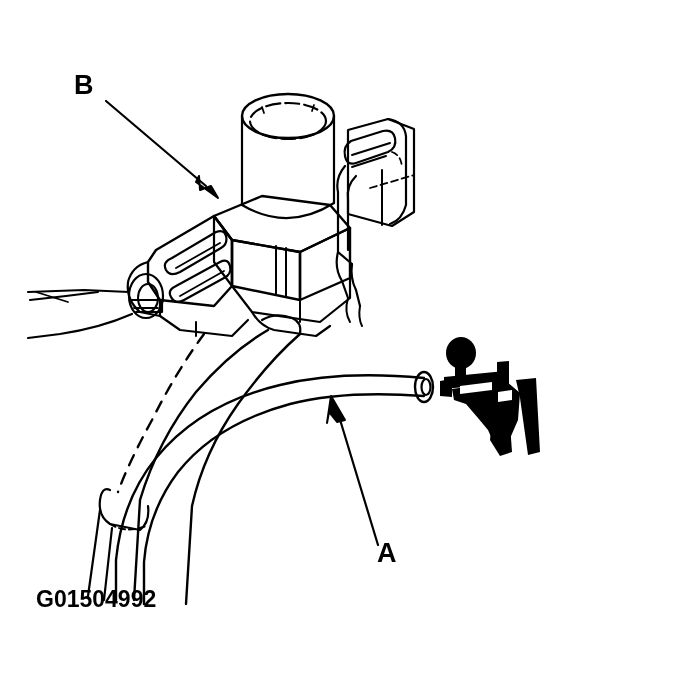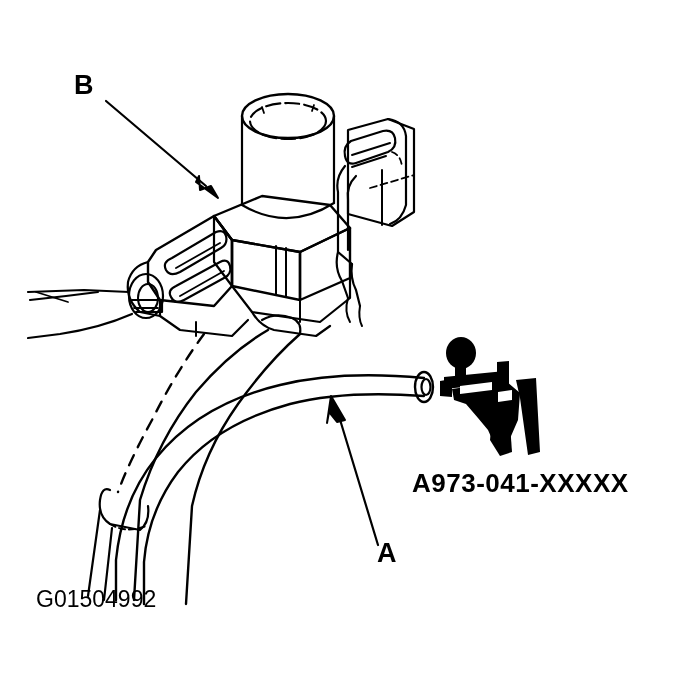--- a/index.html
+++ b/index.html
@@ -39,21 +39,21 @@
   #callout-b-label { left: 74px;  top: 72px;  font-size: 27px; }
   #callout-a-label { left: 377px; top: 540px; font-size: 27px; }
   #tool-part-number {
     left: 412px; top: 470px;
     font-size: 26px;
     letter-spacing: 0.5px;
   }
   #figure-id {
     left: 36px; top: 588px;
     font-size: 23px;
-    font-weight: normal;
+    font-weight: bold;
   }
 </style>
 </head>
 <body>
 
 <div id="figure-root">
 
   <svg class="diagram" viewBox="0 0 679 692">
     <g fill="none" stroke="#000000" stroke-width="2.2" stroke-linecap="round" stroke-linejoin="round">
 
@@ -207,17 +207,16 @@
         <path d="M460 386 L492 382 L492 390 L460 394 Z" fill="#ffffff"></path>
       </g>
 
     </g>
   </svg>
 
   <div class="label-text" id="callout-b-label">B</div>
 
   <div class="label-text" id="callout-a-label">A</div>
 
-  <div class="label-text" id="tool-part-number">A973-041-XXXXX</div>
 
   <div class="label-text" id="figure-id">G01504992</div>
 
 </div>
 
 </body></html>

